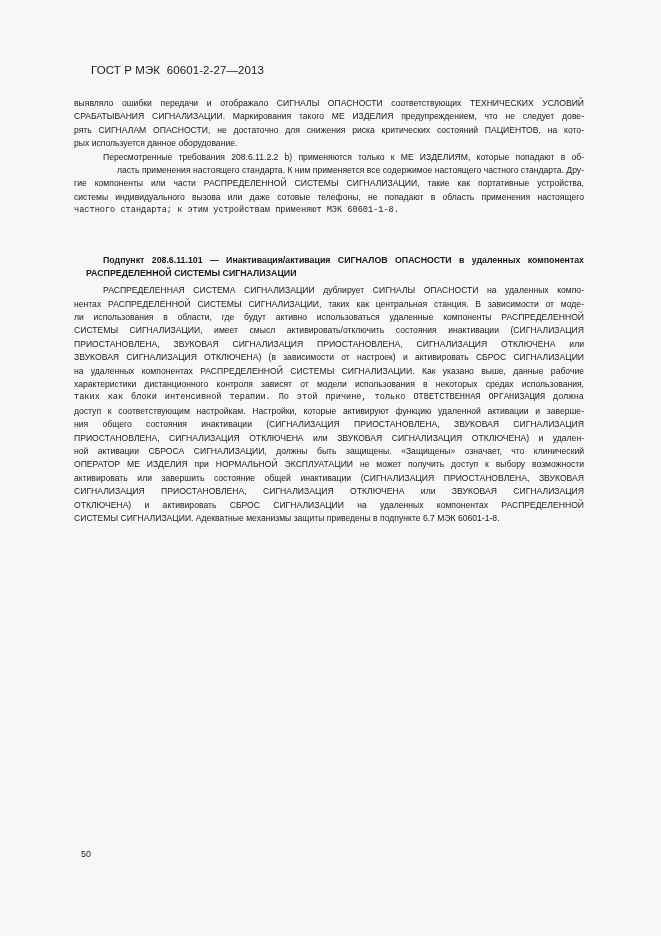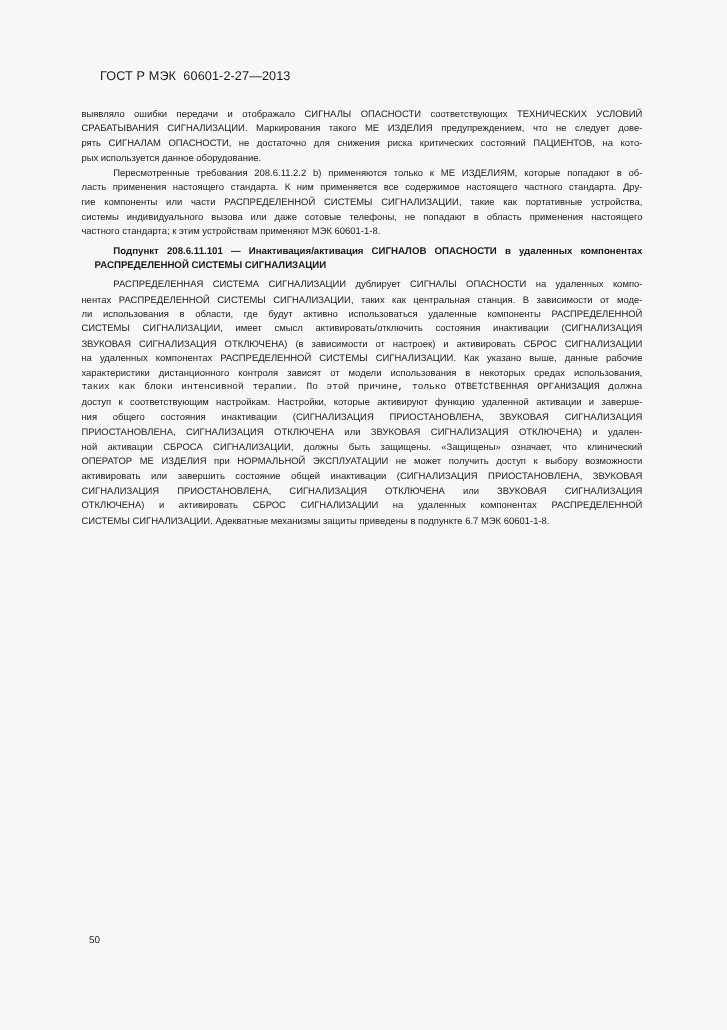--- a/index.html
+++ b/index.html
@@ -46,40 +46,41 @@
 
   <div>
     <div class="ln" style="white-space: normal; overflow: hidden;">выявляло ошибки передачи и отображало СИГНАЛЫ ОПАСНОСТИ соответствующих ТЕХНИЧЕСКИХ УСЛОВИЙ</div>
     <div class="ln" style="white-space: normal; overflow: hidden;">СРАБАТЫВАНИЯ СИГНАЛИЗАЦИИ. Маркирования такого МЕ ИЗДЕЛИЯ предупреждением, что не следует дове-</div>
     <div class="ln" style="white-space: normal; overflow: hidden;">рять СИГНАЛАМ ОПАСНОСТИ, не достаточно для снижения риска критических состояний ПАЦИЕНТОВ, на кото-</div>
     <div class="ln last" style="white-space: normal; overflow: hidden;">рых используется данное оборудование.</div>
   </div>
 
   <div>
     <div class="ln indent" style="white-space: normal; overflow: hidden;">Пересмотренные требования 208.6.11.2.2 b) применяются только к МЕ ИЗДЕЛИЯМ, которые попадают в об-</div>
-    <div class="ln" style="white-space: normal; overflow: hidden;">ласть применения настоящего стандарта. К ним применяется все содержимое настоящего частного стандарта. Дру-</div>
+    <div class="ln" style="white-space: normal; overflow: hidden; margin-left: 43px;">ласть применения настоящего стандарта. К ним применяется все содержимое настоящего частного стандарта. Дру-</div>
     <div class="ln" style="white-space: normal; overflow: hidden;">гие компоненты или части РАСПРЕДЕЛЕННОЙ СИСТЕМЫ СИГНАЛИЗАЦИИ, такие как портативные устройства,</div>
     <div class="ln" style="white-space: normal; overflow: hidden;">системы индивидуального вызова или даже сотовые телефоны, не попадают в область применения настоящего</div>
-    <div class="ln last" style="white-space: normal; overflow: hidden;">частного стандарта; к этим устройствам применяют МЭК 60601-1-8.</div>
+    <div class="ln last" style="white-space: normal; overflow: hidden; font-family: Liberation Mono, monospace;">частного стандарта; к этим устройствам применяют МЭК 60601-1-8.</div>
   </div>
 
   <div class="gap"></div>
 
   <div>
-    <div class="ln indent bold" style="white-space: normal; overflow: hidden;">Подпункт  208.6.11.101 — Инактивация/активация СИГНАЛОВ ОПАСНОСТИ в удаленных компонентах</div>
+    <div class="ln indent bold" style="white-space: normal; overflow: hidden; margin-top: 32px;">Подпункт  208.6.11.101 — Инактивация/активация СИГНАЛОВ ОПАСНОСТИ в удаленных компонентах</div>
     <div class="ln bold last" style="white-space: normal; overflow: hidden; padding-left: 12px;">РАСПРЕДЕЛЕННОЙ СИСТЕМЫ СИГНАЛИЗАЦИИ</div>
   </div>
 
   <div class="gap"></div>
 
   <div>
     <div class="ln indent" style="white-space: normal; overflow: hidden;">РАСПРЕДЕЛЕННАЯ СИСТЕМА СИГНАЛИЗАЦИИ дублирует СИГНАЛЫ ОПАСНОСТИ на удаленных компо-</div>
     <div class="ln" style="white-space: normal; overflow: hidden;">нентах РАСПРЕДЕЛЕННОЙ СИСТЕМЫ СИГНАЛИЗАЦИИ, таких как центральная станция. В зависимости от моде-</div>
     <div class="ln" style="white-space: normal; overflow: hidden;">ли использования в области, где будут активно использоваться удаленные компоненты РАСПРЕДЕЛЕННОЙ</div>
     <div class="ln" style="white-space: normal; overflow: hidden;">СИСТЕМЫ СИГНАЛИЗАЦИИ, имеет смысл активировать/отключить состояния инактивации (СИГНАЛИЗАЦИЯ</div>
+    <div class="ln" style="white-space: normal; overflow: hidden;">ПРИОСТАНОВЛЕНА, ЗВУКОВАЯ СИГНАЛИЗАЦИЯ ПРИОСТАНОВЛЕНА, СИГНАЛИЗАЦИЯ ОТКЛЮЧЕНА или</div>
     <div class="ln" style="white-space: normal; overflow: hidden;">ЗВУКОВАЯ СИГНАЛИЗАЦИЯ ОТКЛЮЧЕНА) (в зависимости от настроек) и активировать СБРОС СИГНАЛИЗАЦИИ</div>
     <div class="ln" style="white-space: normal; overflow: hidden;">на удаленных компонентах РАСПРЕДЕЛЕННОЙ СИСТЕМЫ СИГНАЛИЗАЦИИ. Как указано выше, данные рабочие</div>
     <div class="ln" style="white-space: normal; overflow: hidden;">характеристики дистанционного контроля зависят от модели использования в некоторых средах использования,</div>
     <div class="ln" style="white-space: normal; overflow: hidden; font-family: Liberation Mono, monospace;">таких как блоки интенсивной терапии. По этой причине, только ОТВЕТСТВЕННАЯ ОРГАНИЗАЦИЯ должна иметь</div>
     <div class="ln" style="white-space: normal; overflow: hidden;">доступ к соответствующим настройкам. Настройки, которые активируют функцию удаленной активации и заверше-</div>
     <div class="ln" style="white-space: normal; overflow: hidden;">ния общего состояния инактивации (СИГНАЛИЗАЦИЯ ПРИОСТАНОВЛЕНА, ЗВУКОВАЯ СИГНАЛИЗАЦИЯ</div>
     <div class="ln" style="white-space: normal; overflow: hidden;">ПРИОСТАНОВЛЕНА, СИГНАЛИЗАЦИЯ ОТКЛЮЧЕНА или ЗВУКОВАЯ СИГНАЛИЗАЦИЯ ОТКЛЮЧЕНА) и удален-</div>
     <div class="ln" style="white-space: normal; overflow: hidden;">ной активации СБРОСА СИГНАЛИЗАЦИИ, должны быть защищены. «Защищены» означает, что клинический</div>
     <div class="ln" style="white-space: normal; overflow: hidden;">ОПЕРАТОР МЕ ИЗДЕЛИЯ при НОРМАЛЬНОЙ ЭКСПЛУАТАЦИИ не может получить доступ к выбору возможности</div>
     <div class="ln" style="white-space: normal; overflow: hidden;">активировать или завершить состояние общей инактивации (СИГНАЛИЗАЦИЯ ПРИОСТАНОВЛЕНА, ЗВУКОВАЯ</div>

